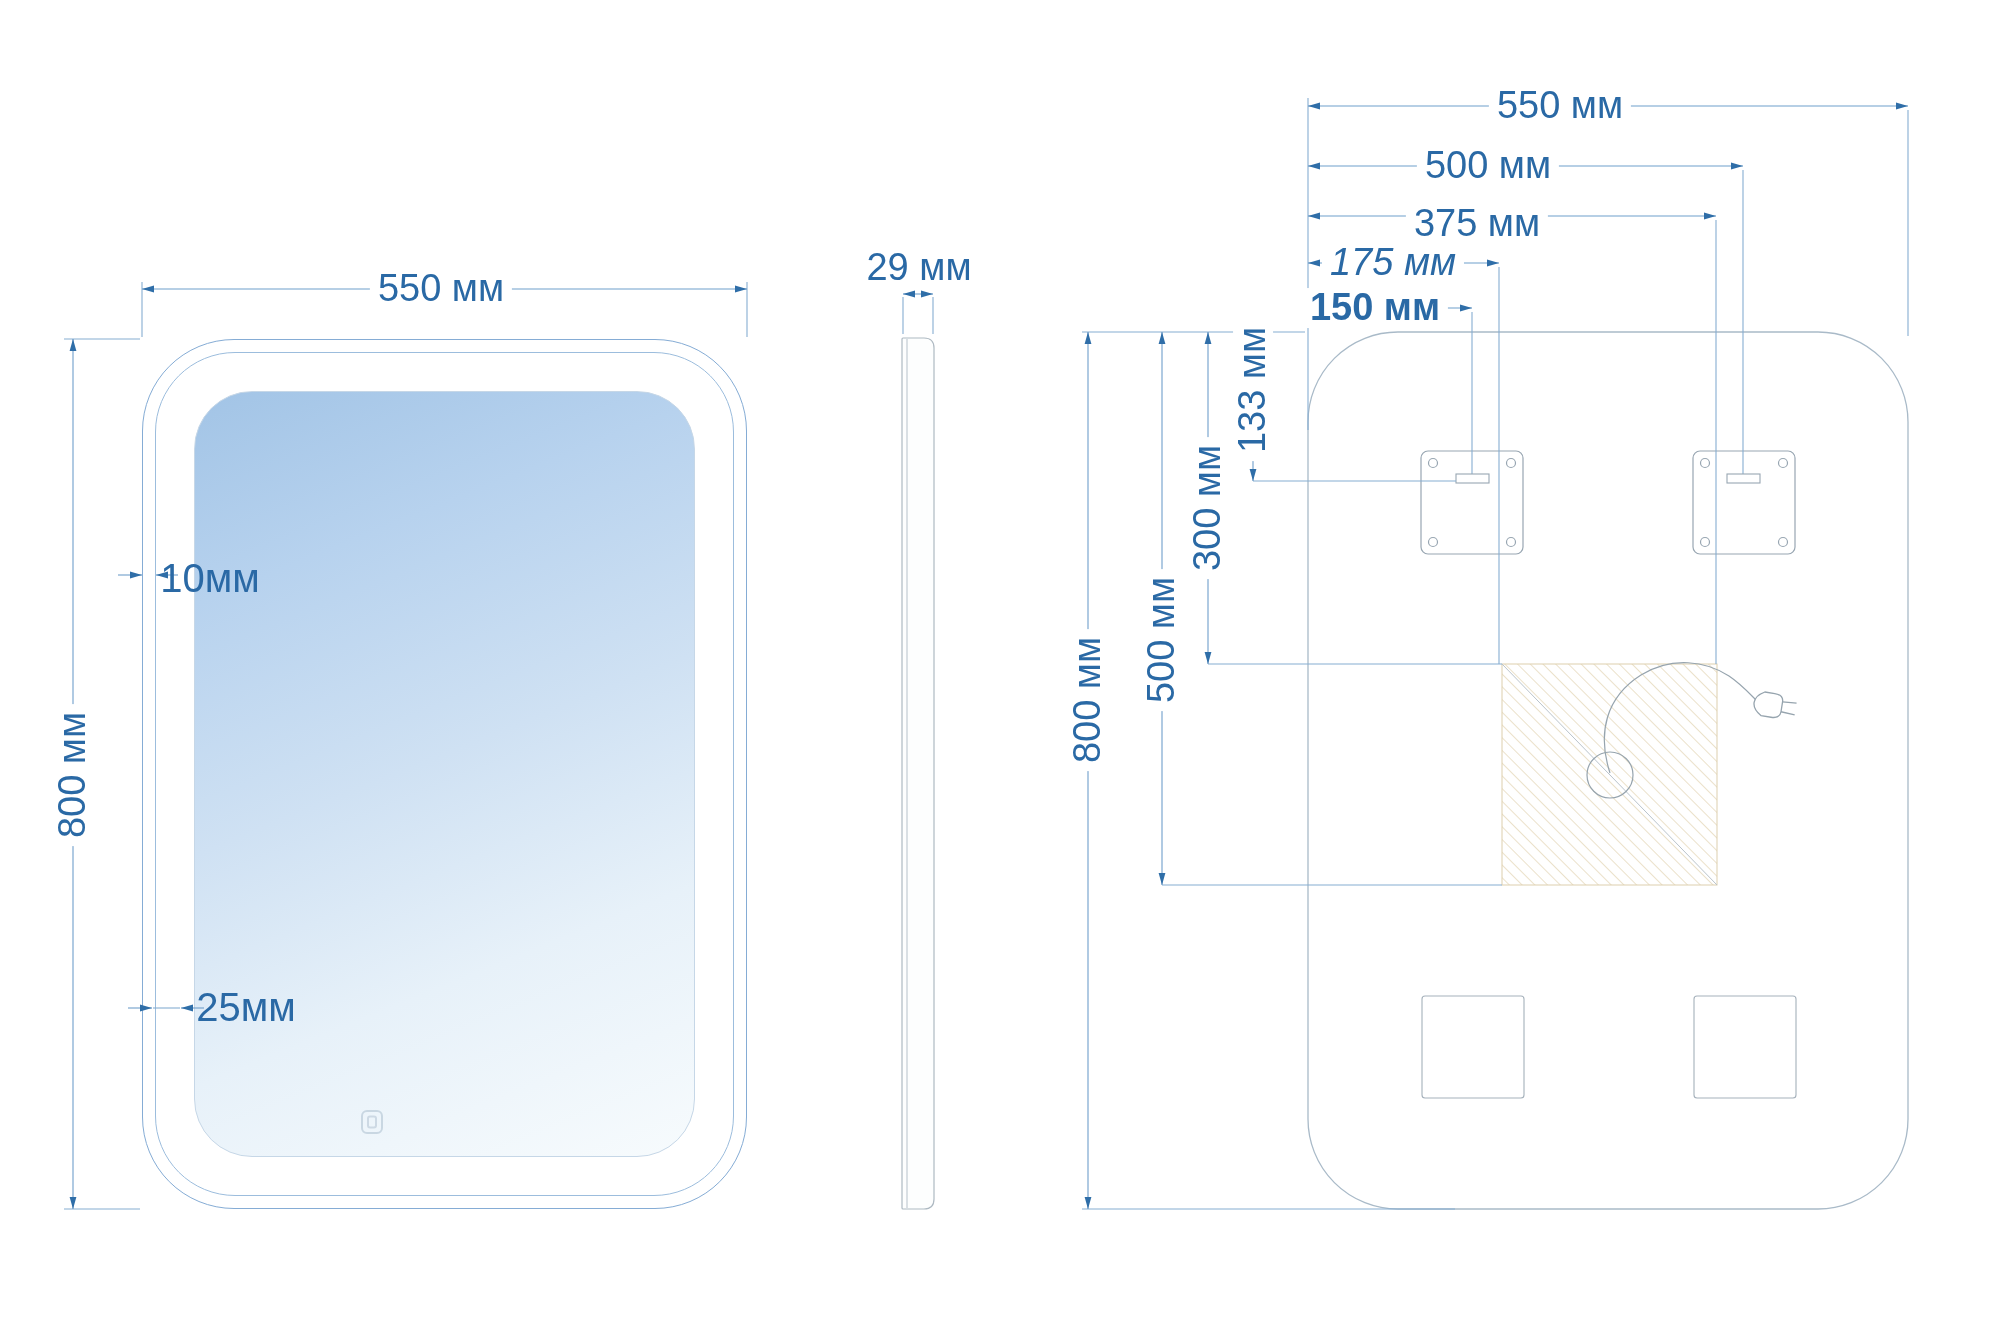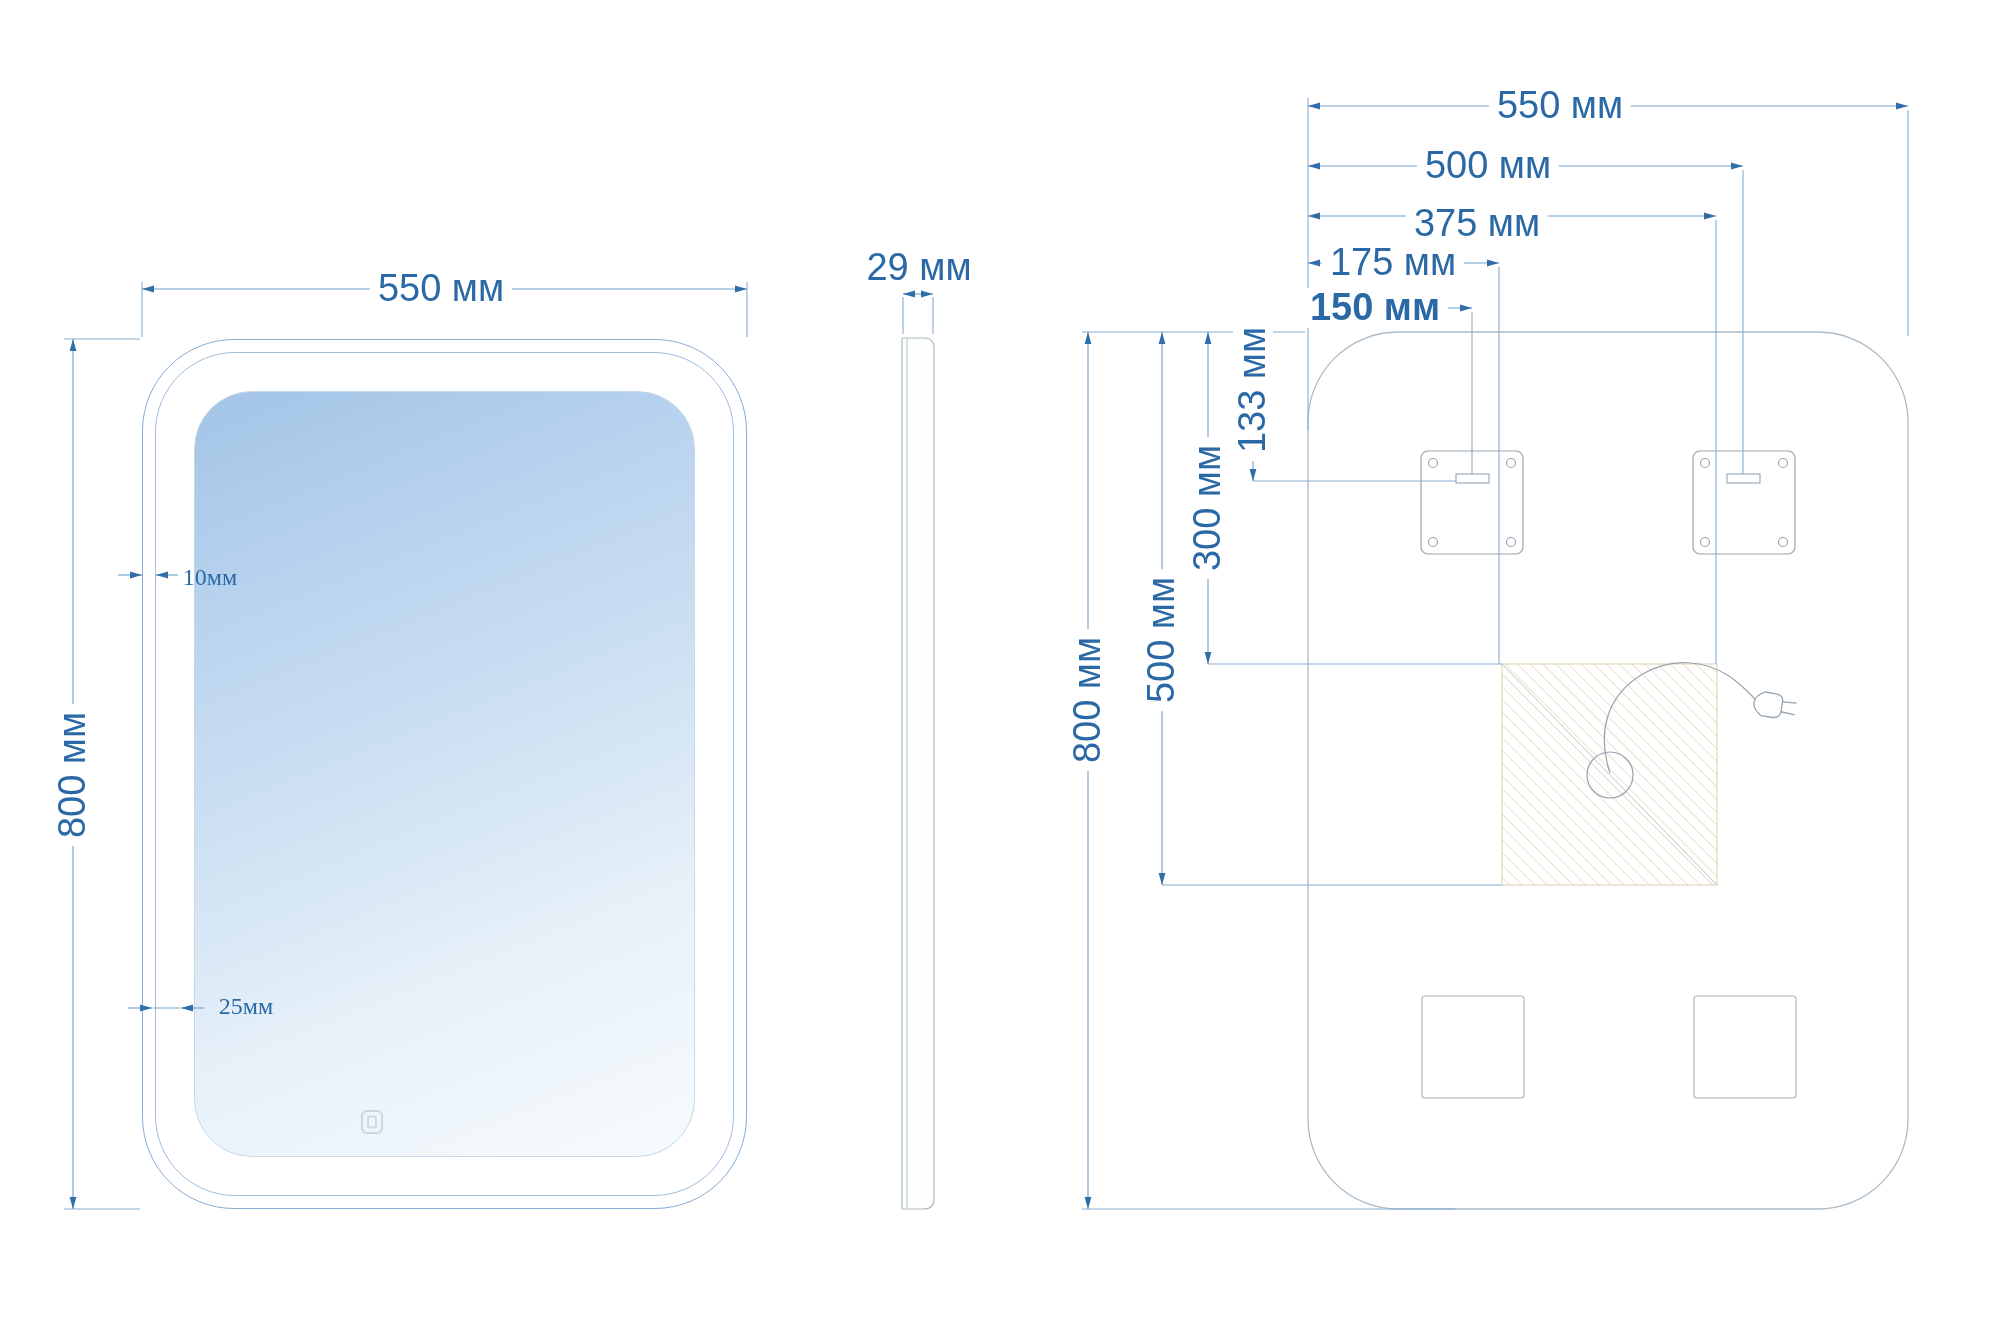--- a/index.html
+++ b/index.html
@@ -17,21 +17,21 @@
               border-radius:6px;z-index:2;}
   .touch-icon-inner{position:absolute;left:50%;top:50%;width:10px;height:13px;border:2px solid #cdd9e4;
               border-radius:3px;transform:translate(-50%,-50%);}
 
   
   .linework{position:absolute;left:0;top:0;z-index:3;}
 
   
   .lbl{position:absolute;color:#2a69a5;font-size:38px;line-height:1.05;white-space:nowrap;
        transform:translate(-50%,-50%);z-index:4;}
-  .lbl.sm{font-size:24px;font-family:Liberation Serif, serif;}
+  .lbl.sm{font-size:40px;}
   .lbl.wbg{background:#ffffff;padding:0 8px;}
   .lbl.rot{transform:translate(-50%,-50%) rotate(-90deg);}
 </style>
 </head>
 <body>
 
 <div class="canvas">
 
   <div class="front-outer">
     <div class="front-white">
@@ -148,21 +148,21 @@
   <div class="lbl wbg" style="left:441px;top:289px;">550 мм</div>
   <div class="lbl rot wbg" style="left:73px;top:775px;">800 мм</div>
   <div class="lbl sm" style="left:210px;top:578px;">10мм</div>
   <div class="lbl sm" style="left:246px;top:1007px;text-align:right;">25мм</div>
 
   <div class="lbl" style="left:919px;top:268px;text-align:center;">29 мм</div>
 
   <div class="lbl wbg" style="left:1560px;top:106px;">550 мм</div>
   <div class="lbl wbg" style="left:1488px;top:166px;">500 мм</div>
   <div class="lbl wbg" style="left:1477px;top:224px;">375 мм</div>
-  <div class="lbl wbg" style="left:1393px;top:263px;">175 мм</div>
+  <div class="lbl wbg" style="left:1393px;top:263px;font-style:italic;">175 мм</div>
   <div class="lbl wbg" style="left:1375px;top:308px;font-weight:bold;">150 мм</div>
 
   <div class="lbl rot wbg" style="left:1253px;top:390px;">133 мм</div>
   <div class="lbl rot wbg" style="left:1208px;top:508px;">300 мм</div>
   <div class="lbl rot wbg" style="left:1162px;top:640px;">500 мм</div>
   <div class="lbl rot wbg" style="left:1088px;top:700px;">800 мм</div>
 
 </div>
 
 </body></html>

